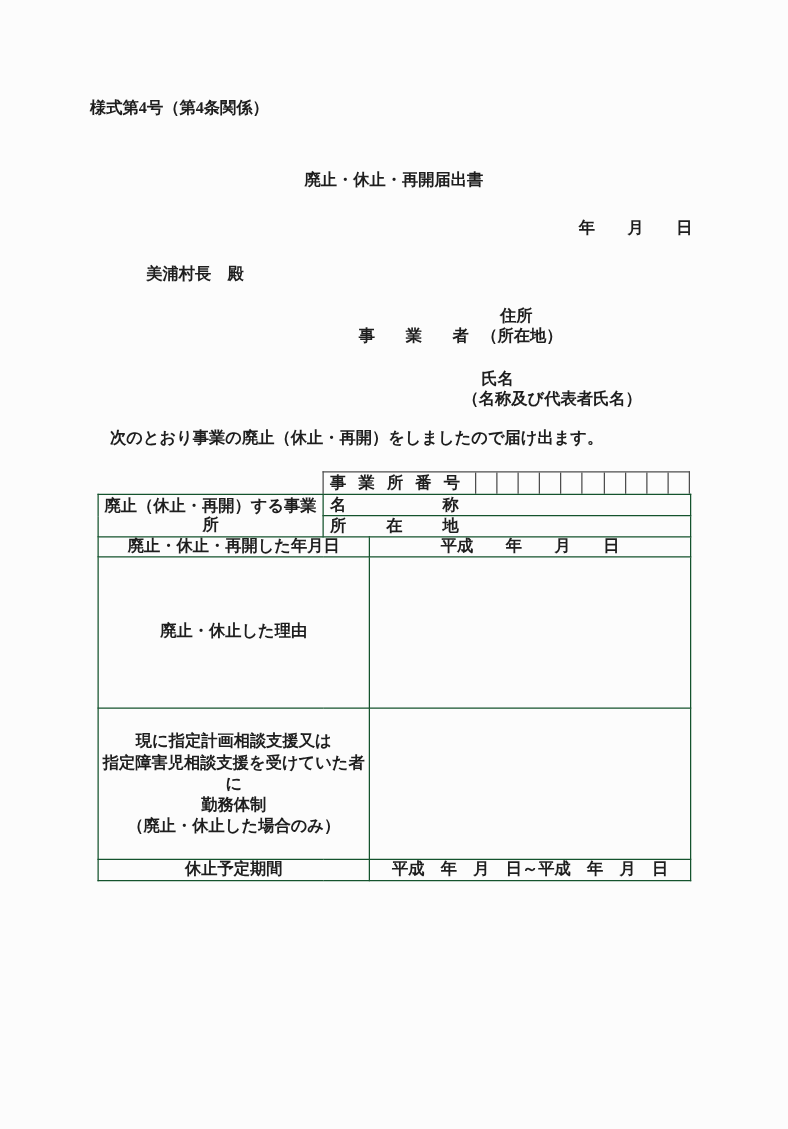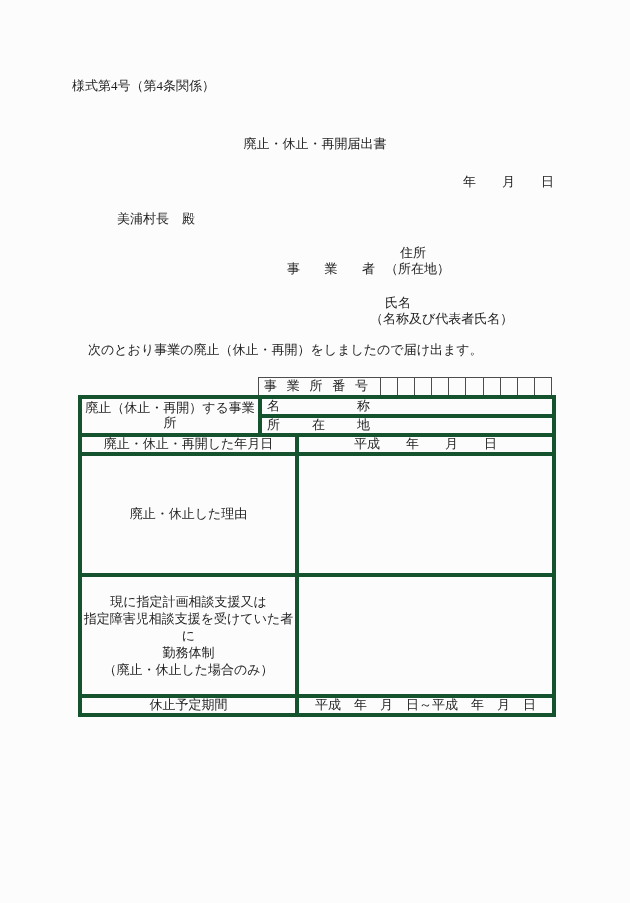--- a/index.html
+++ b/index.html
@@ -1,20 +1,20 @@
 <!DOCTYPE html>
 <html><head>
 <meta charset="utf-8">
 <style>
   html,body { margin:0; padding:0; background:#e8e8e8; }
   .page {
     position:relative; width:630px; height:903px; margin:0 auto;
     background:#fcfcfc; overflow:hidden;
     font-family:"Liberation Serif","DejaVu Serif",serif;
-    color:#1e1e1e; font-size:13px; line-height:1.15;
+    color:#1e1e1e; font-size:13px; line-height:1.15;font-weight:bold;
   }
   .abs { position:absolute; }
 
   .form-number { left:72px; top:79px; }
   .doc-title   { left:0; right:0; top:137px; text-align:center; }
   .date-line   { right:76px; top:175px; }
   .addressee   { left:117px; top:212px; }
 
   .addr-label { left:400px; top:246px; }
   .addr-sub   { left:385px; top:262px; }
@@ -38,21 +38,21 @@
   }
   .row1-cells { flex:1; display:flex; }
   .digit-cell { flex:1; border-right:1px solid #4d4d4d; box-sizing:border-box; }
   .digit-cell:last-child { border-right:none; }
 
   table.main {
     position:absolute; left:0; top:18px; width:474px;
     border-collapse:collapse; table-layout:fixed;
   }
   table.main td {
-    border:4px solid #14532d; padding:0; vertical-align:middle;
+    border:1px solid #14532d; padding:0; vertical-align:middle;
     text-align:center; overflow:hidden;
   }
   td.lbl { text-align:center; }
   td.val-left { text-align:left; }
   .h18 { height:17px; } .h16 { height:15px;padding-left:22px; } .tall { height:121px; }
   .justify-chars {
     display:flex; justify-content:space-between;
     width:103px; margin-left:5px;
   }
   .measures div { line-height:17px; }

